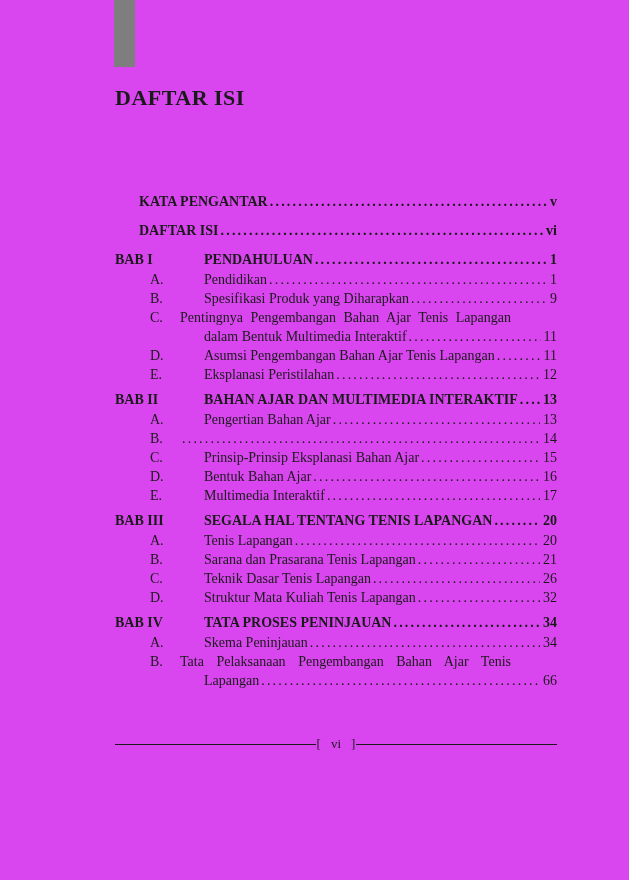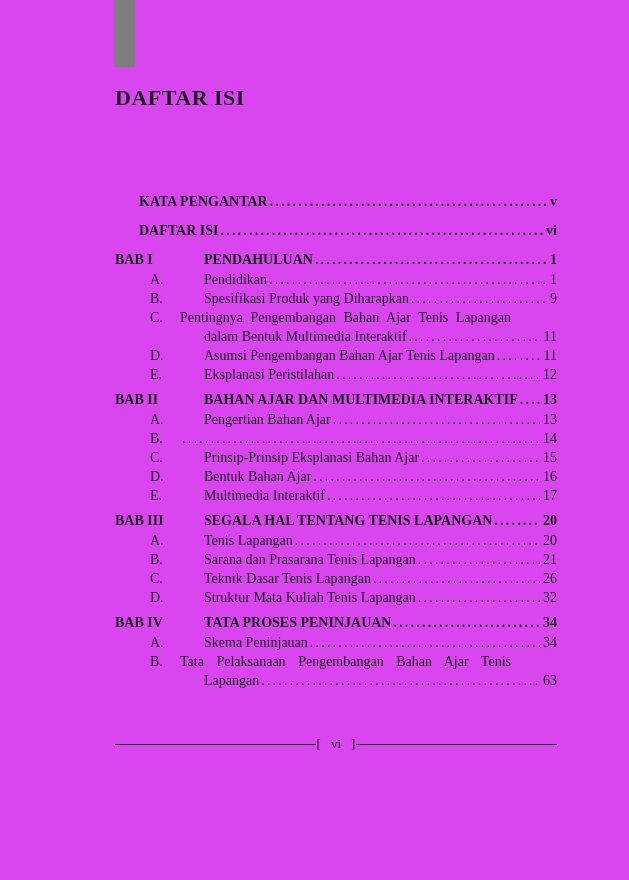--- a/index.html
+++ b/index.html
@@ -259,21 +259,21 @@
             <span class="page-num">34</span>
           </div>
         </div>
         <div class="item">
           <span class="letter">B.</span>
           <div class="item-body">
             <div class="jline">Tata Pelaksanaan Pengembangan Bahan Ajar Tenis</div>
             <div class="row">
               <span class="item-text">Lapangan</span>
               <span class="dots"></span>
-              <span class="page-num">63</span>
+              <span class="page-num">66</span>
             </div>
           </div>
         </div>
       </div>
 
     </div>
   </div>
 
   <div class="footer">
     <span class="frule"></span>

